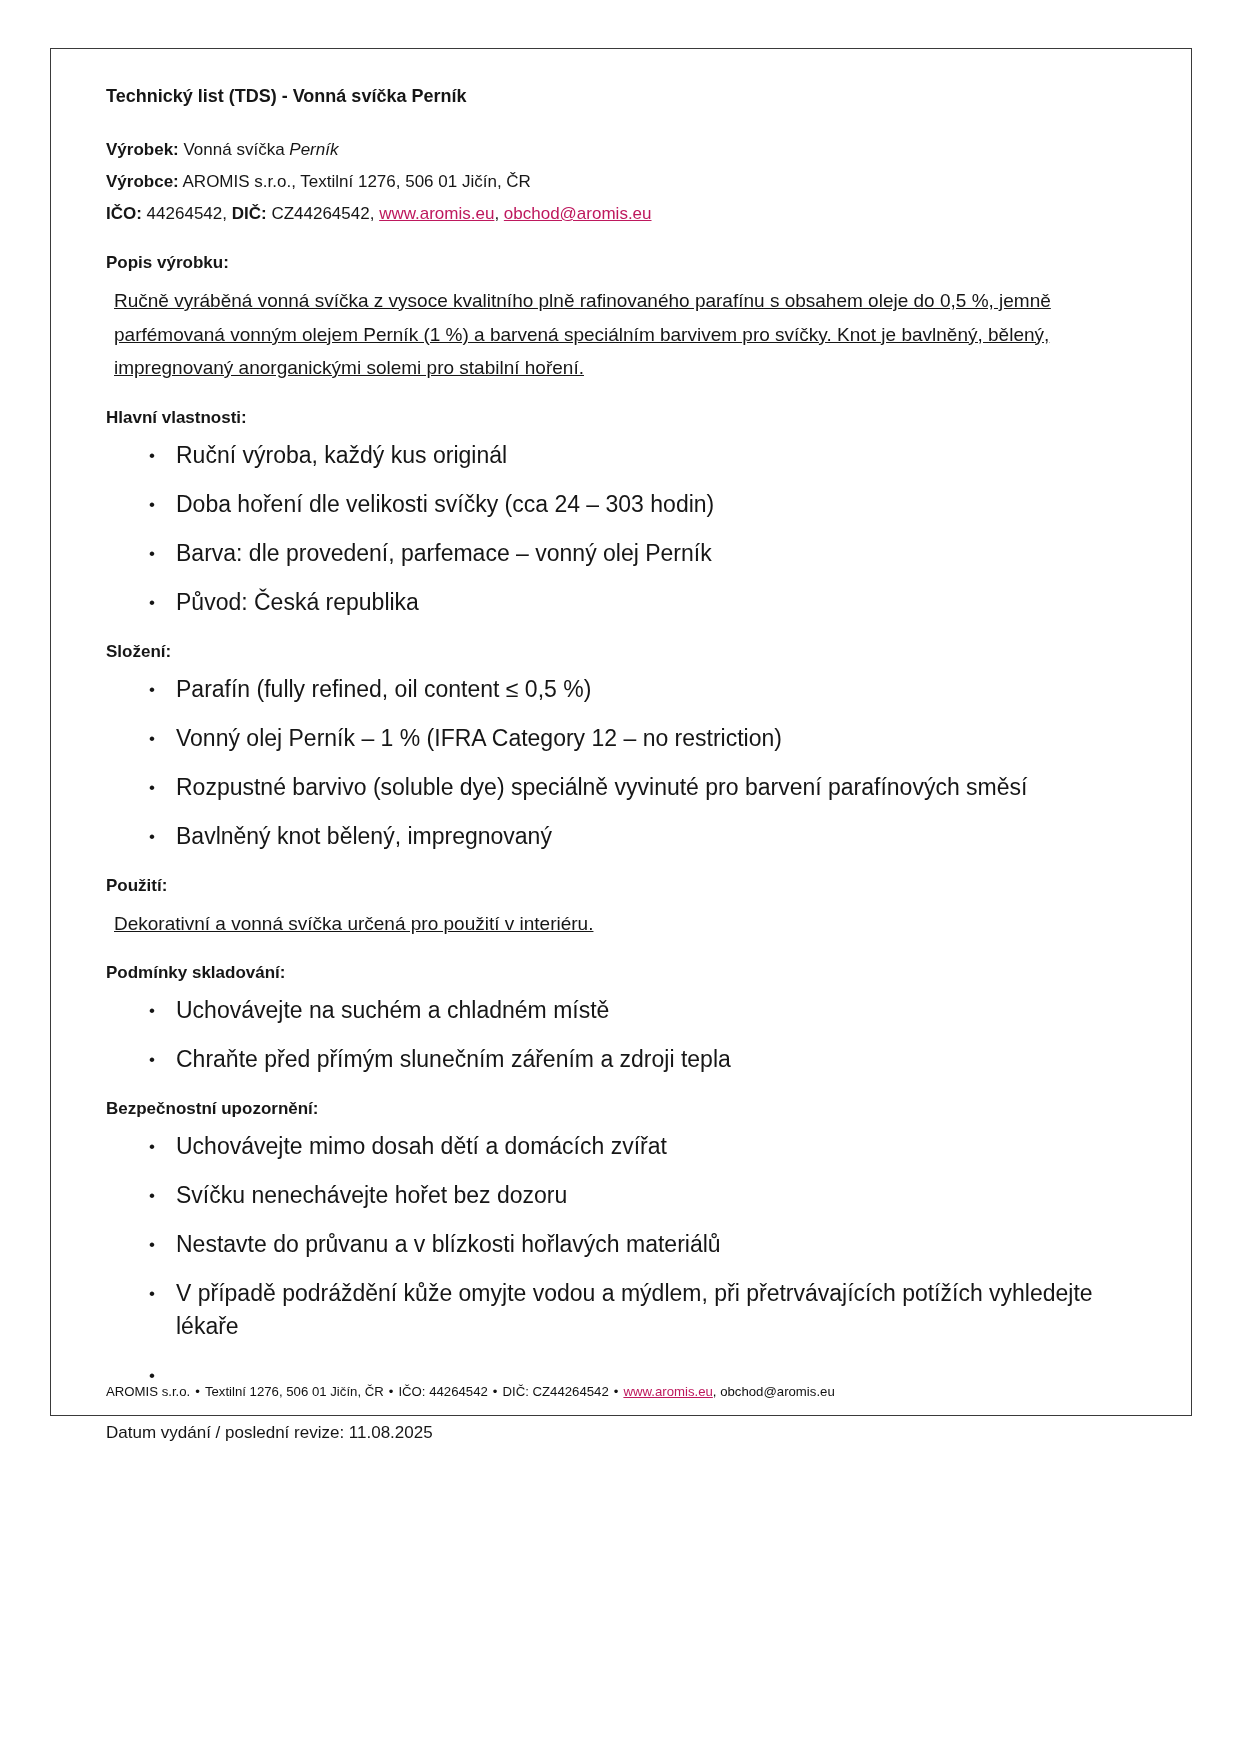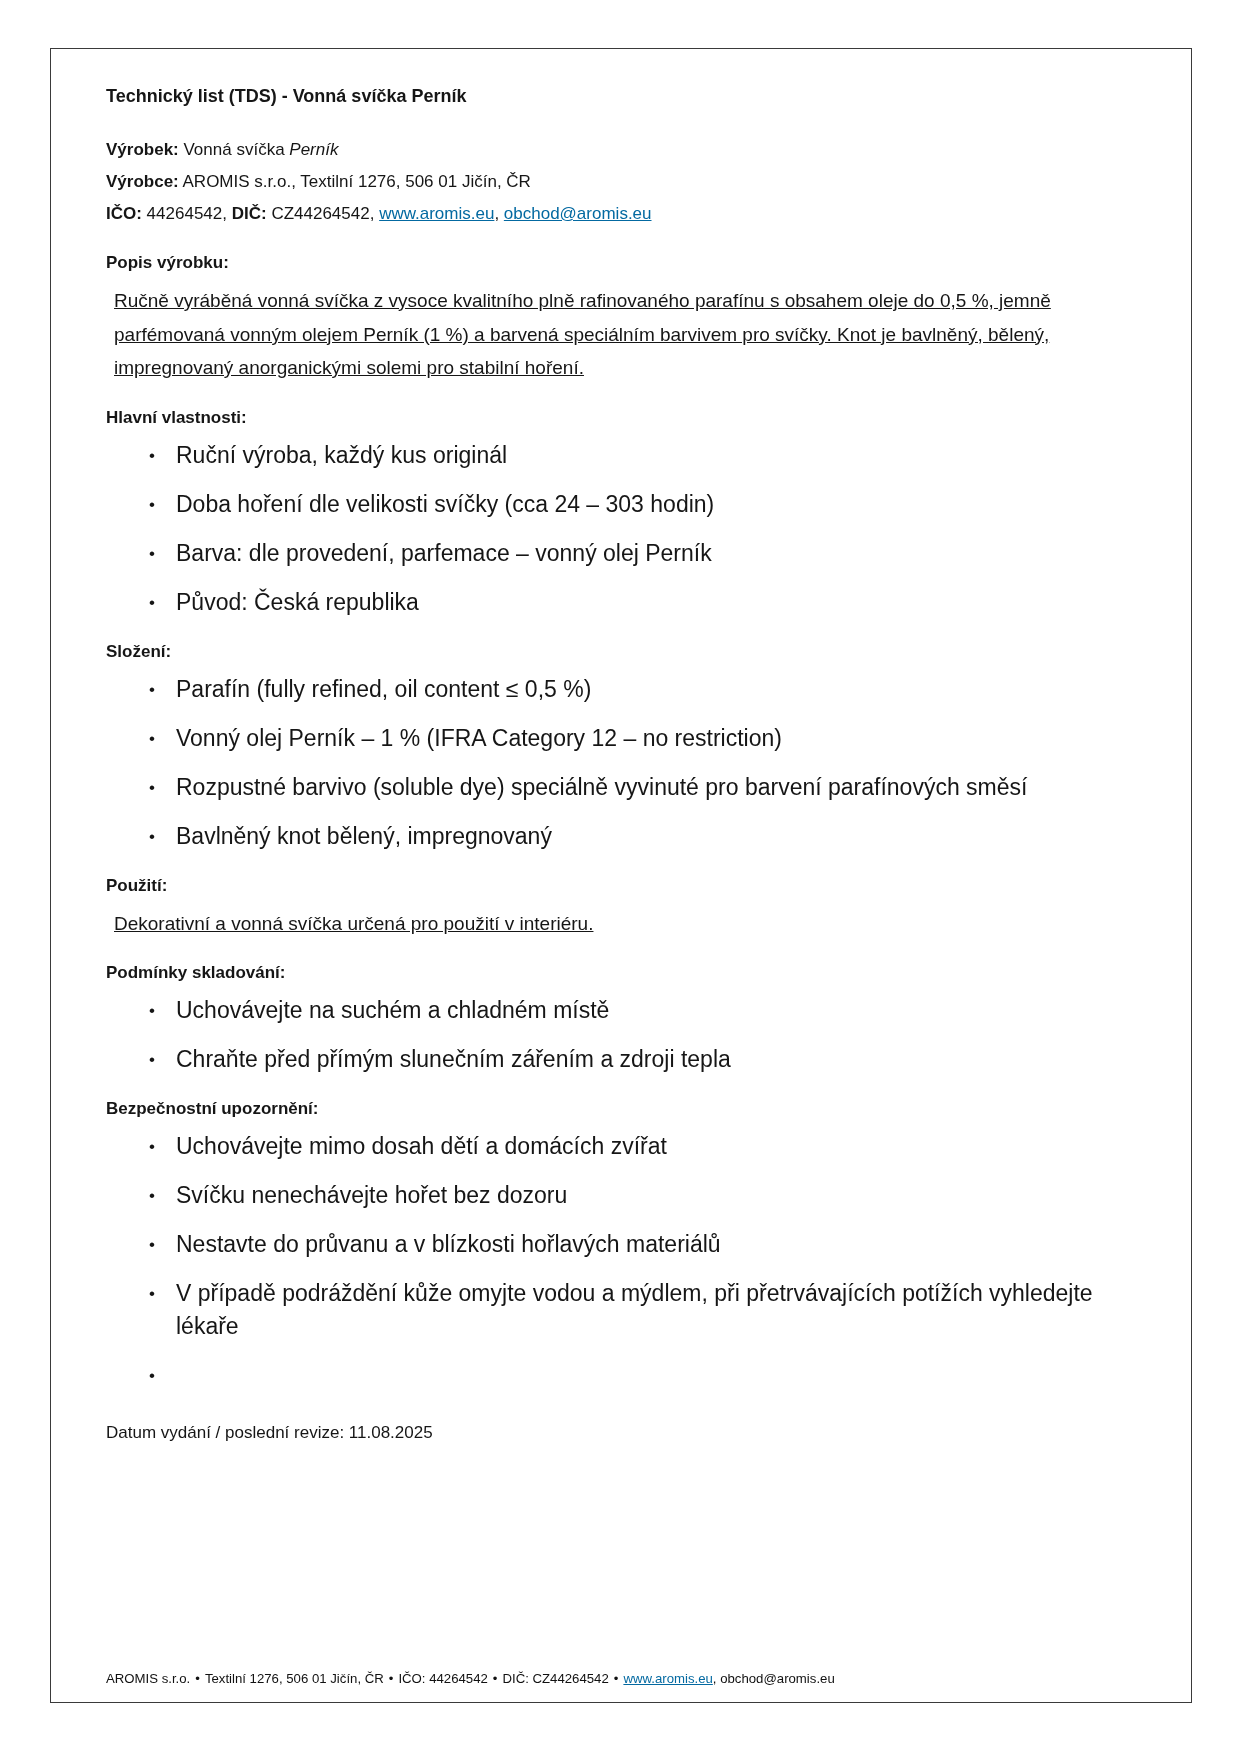--- a/index.html
+++ b/index.html
@@ -6,21 +6,21 @@
   html, body {
     margin: 0; padding: 0;
     width: 1241px; height: 1755px;
     background: #ffffff;
     font-family: "Liberation Sans", "DejaVu Sans", sans-serif;
     color: #161616;
   }
   .doc-frame {
     position: absolute;
     left: 50px; top: 48px;
-    width: 1142px; height: 1655px;
+    width: 1142px; height: 1368px;
     border: 1.5px solid #3a3a3a;
     background: #ffffff;
   }
   .content { padding: 35px 57px 0 55px; }
 
   h1.doc-title {
     font-size: 18px; line-height: 24px;
     font-weight: bold; margin: 0 0 26px 0;
   }
   p.info-line { font-size: 17px; line-height: 32px; margin: 0; }
@@ -41,21 +41,21 @@
     min-height: 33px;
   }
   ul.bullet-list li::before {
     content: "\2022";
     position: absolute; left: 0; top: 0;
     font-size: 17px; line-height: 33px; color: #161616;
   }
 
   p.revision-line { font-size: 17px; line-height: 33px; margin: 24px 0 0 0; }
 
-  a.doc-link { color: #0369a1; text-decoration: underline; cursor: pointer; }
+  a.doc-link { color: #be185d; text-decoration: underline; cursor: pointer; }
 
   .doc-footer {
     position: absolute;
     left: 55px; right: 45px; bottom: 14px;
     font-size: 13.2px; line-height: 18px;
     color: #111111;
     white-space: nowrap;
   }
   .doc-footer .sep { margin: 0 5px; }
 </style>

